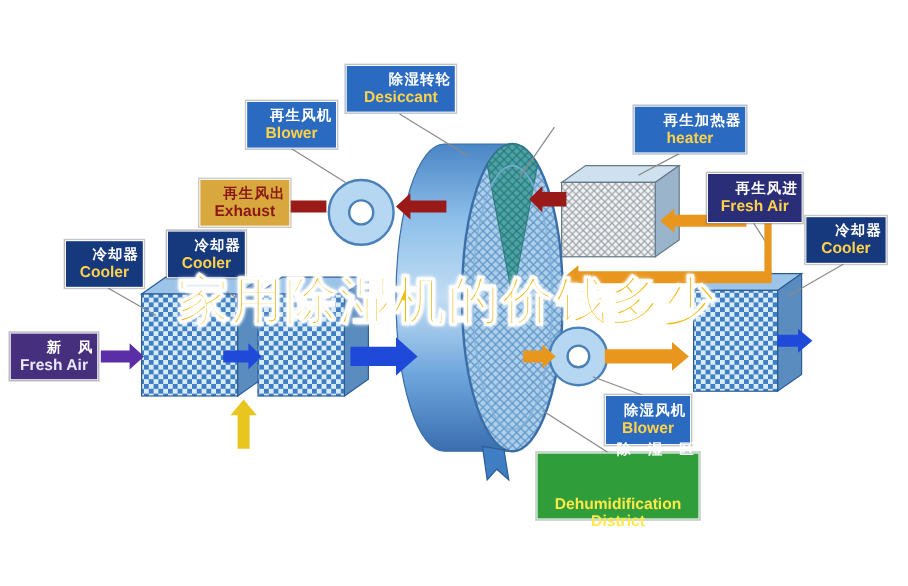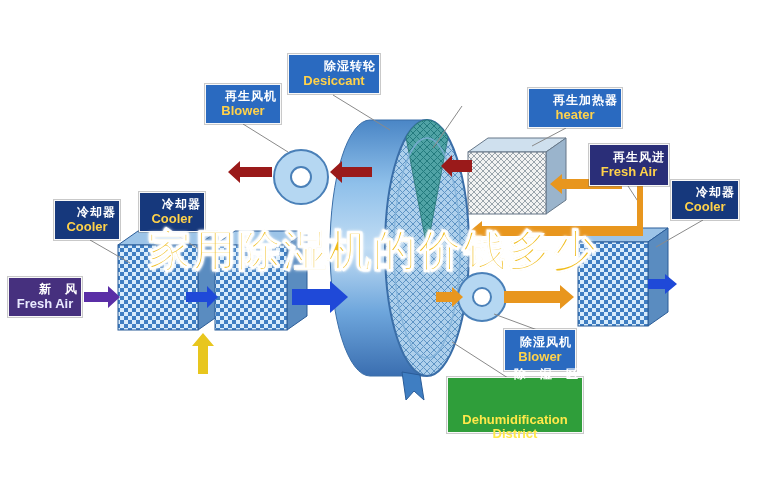--- a/index.html
+++ b/index.html
@@ -164,20 +164,24 @@
     <span class="zh">除湿转轮</span>
     <span class="en">Desiccant</span>
   </div>
 
 
   <div class="label l-regen-heater en-yellow">
     <span class="zh">再生加热器</span>
     <span class="en">heater</span>
   </div>
 
+  <div class="label l-exhaust">
+    <span class="zh">再生风出</span>
+    <span class="en">Exhaust</span>
+  </div>
 
   <div class="label l-cooler-left-inner en-yellow">
     <span class="zh">冷却器</span>
     <span class="en">Cooler</span>
   </div>
 
   <div class="label l-cooler-left-outer en-yellow">
     <span class="zh">冷却器</span>
     <span class="en">Cooler</span>
   </div>

